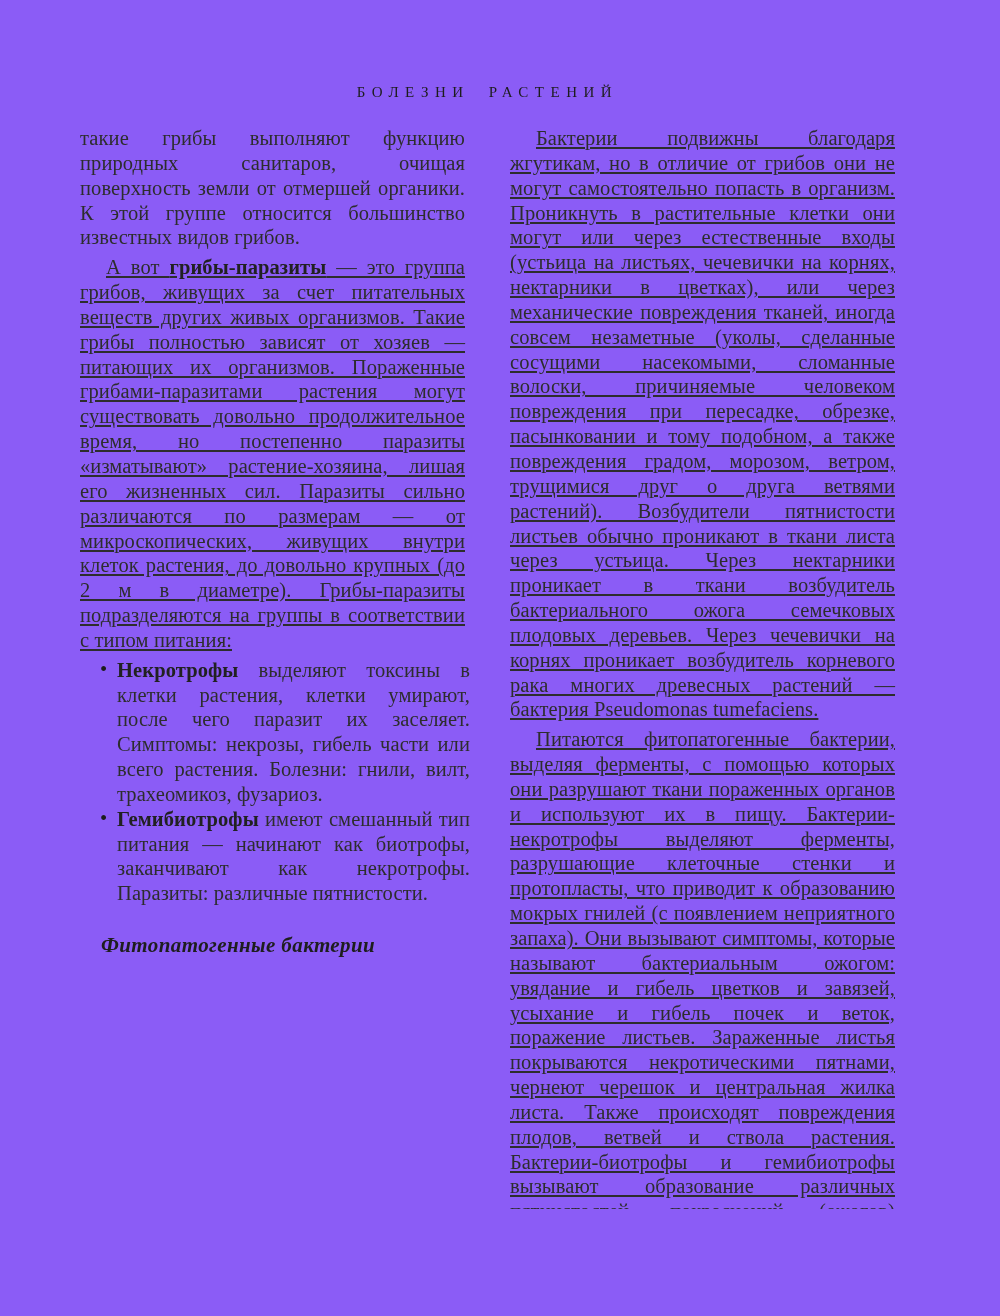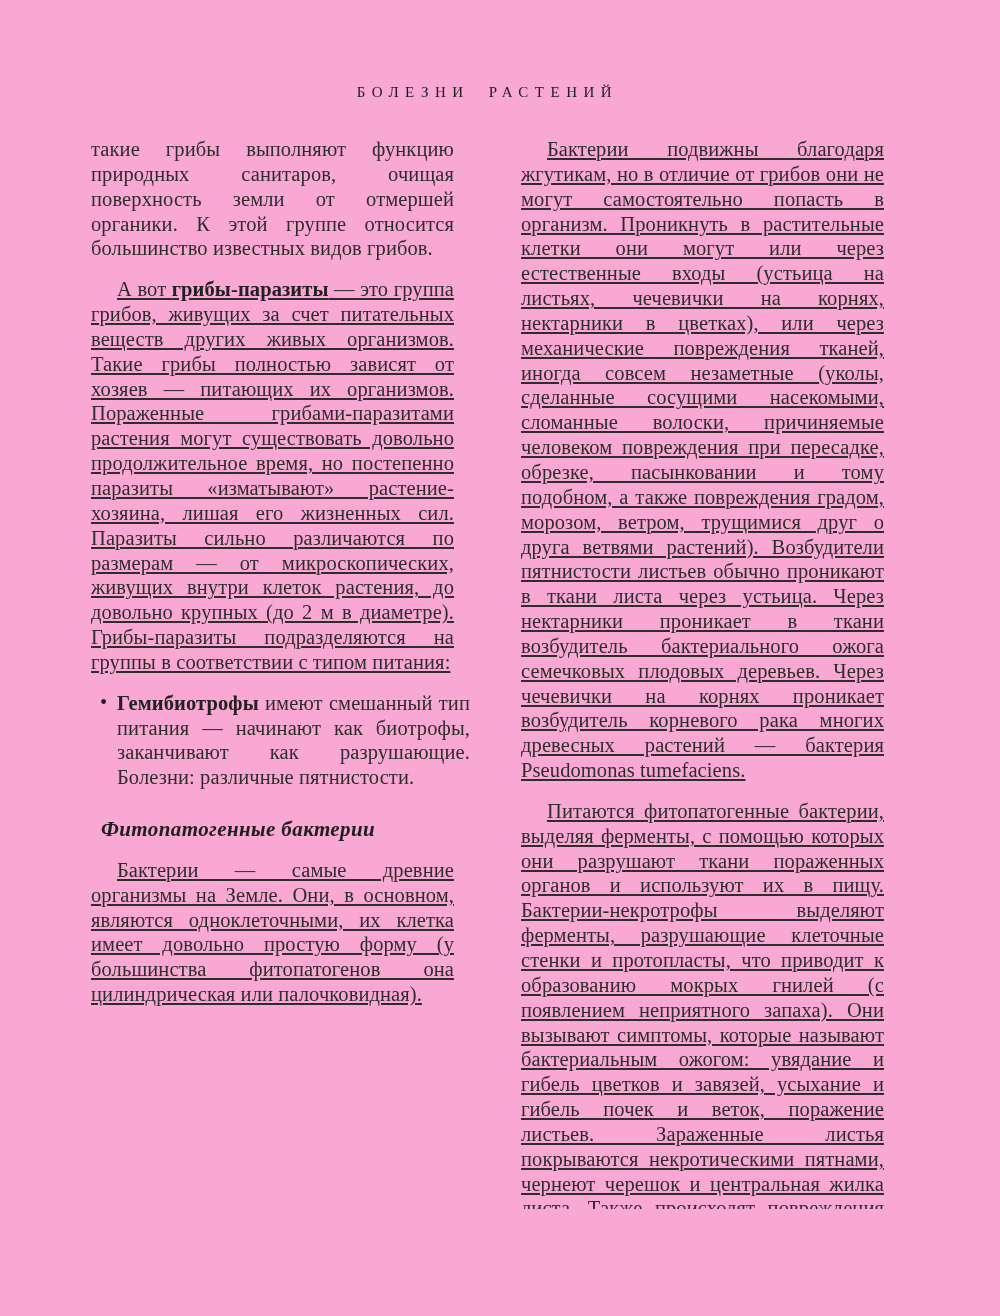--- a/index.html
+++ b/index.html
@@ -1,21 +1,21 @@
 <!DOCTYPE html>
 <html lang="ru"><head>
 <meta charset="utf-8">
 <style>
   * { box-sizing: border-box; }
   html, body { margin: 0; padding: 0; background: #ffffff; }
   .page {
     position: relative;
     width: 1000px;
     height: 1316px;
-    background: #f9a8d4;
+    background: #8b5cf6;
     font-family: "Liberation Serif", serif;
     color: #2d2d2d;
     overflow: hidden;
   }
   .running-header {
     position: absolute;
     top: 84px;
     left: 75px;
     width: 825px;
     text-align: center;
@@ -37,21 +37,21 @@
   }
   .column {
     width: 395px;
     flex: 0 0 395px;
     text-align: justify;
     font-size: 20.5px;
     line-height: 24.85px;
     letter-spacing: 0.1px;
     hyphens: auto;
   }
-  .column p { margin: 16px; }
+  .column p { margin: 5px; }
   p.indent { text-indent: 26px; text-decoration: underline; }
   b { font-weight: bold; color: #212121; }
   ul.bullets {
     margin: 0;
     padding: 0 0 0 42px;
     list-style: none;
   }
   ul.bullets li {
     position: relative;
     text-align: justify;
@@ -102,24 +102,24 @@
 <div class="page">
 
   <div class="running-header">БОЛЕЗНИ РАСТЕНИЙ</div>
 
   <div class="columns">
 
     <div class="column">
       <p class="noindent">такие грибы выполняют функцию природных санитаров, очищая поверхность земли от отмершей органики. К этой группе относится большинство известных видов грибов.</p>
       <p class="indent"><span>А вот </span><b>грибы-паразиты</b><span> — это группа грибов, живущих за счет питательных веществ других живых организмов. Такие грибы полностью зависят от хозяев — питающих их организмов. Пораженные грибами-паразитами растения могут существовать довольно продолжительное время, но постепенно паразиты «изматывают» растение-хозяина, лишая его жизненных сил. Паразиты сильно различаются по размерам — от микроскопических, живущих внутри клеток растения, до довольно крупных (до 2 м в диаметре). Грибы-паразиты подразделяются на группы в соответствии с типом питания:</span></p>
       <ul class="bullets">
-        <li><b>Гемибиотрофы</b><span> имеют смешанный тип питания — начинают как биотрофы, заканчивают как разрушающие. Болезни: различные пятнистости.</span></li>
+        <li><b>Некротрофы</b><span> выделяют токсины в клетки растения, клетки умирают, после чего паразит их заселяет. Симптомы: некрозы, гибель части или всего растения. Болезни: гнили, вилт, трахеомикоз, фузариоз.</span></li>
+        <li><b>Гемибиотрофы</b><span> имеют смешанный тип питания — начинают как биотрофы, заканчивают как некротрофы. Паразиты: различные пятнистости.</span></li>
       </ul>
       <h2 class="section-heading">Фитопатогенные бактерии</h2>
-      <p class="indent">Бактерии — самые древние организмы на Земле. Они, в основном, являются одноклеточными, их клетка имеет довольно простую форму (у большинства фитопатогенов она цилиндрическая или палочковидная).</p>
     </div>
 
     <div class="column">
       <p class="indent">Бактерии подвижны благодаря жгутикам, но в отличие от грибов они не могут самостоятельно попасть в организм. Проникнуть в растительные клетки они могут или через естественные входы (устьица на листьях, чечевички на корнях, нектарники в цветках), или через механические повреждения тканей, иногда совсем незаметные (уколы, сделанные сосущими насекомыми, сломанные волоски, причиняемые человеком повреждения при пересадке, обрезке, пасынковании и тому подобном, а также повреждения градом, морозом, ветром, трущимися друг о друга ветвями растений). Возбудители пятнистости листьев обычно проникают в ткани листа через устьица. Через нектарники проникает в ткани возбудитель бактериального ожога семечковых плодовых деревьев. Через чечевички на корнях проникает возбудитель корневого рака многих древесных растений — бактерия Pseudomonas tumefaciens.</p>
       <p class="indent">Питаются фитопатогенные бактерии, выделяя ферменты, с помощью которых они разрушают ткани пораженных органов и используют их в пищу. Бактерии-некротрофы выделяют ферменты, разрушающие клеточные стенки и протопласты, что приводит к образованию мокрых гнилей (с появлением неприятного запаха). Они вызывают симптомы, которые называют бактериальным ожогом: увядание и гибель цветков и завязей, усыхание и гибель почек и веток, поражение листьев. Зараженные листья покрываются некротическими пятнами, чернеют черешок и центральная жилка листа. Также происходят повреждения плодов, ветвей и ствола растения. Бактерии-биотрофы и гемибиотрофы вызывают образование различных пятнистостей, покраснений (ожогов) листьев. Пятна в начале их появления часто бывают как будто мокрыми и маслянистыми.</p>
     </div>
 
   </div>
 
 

